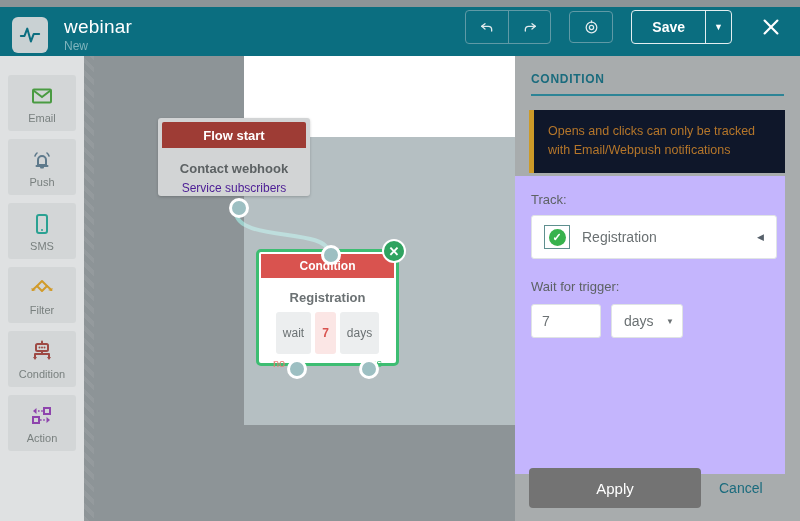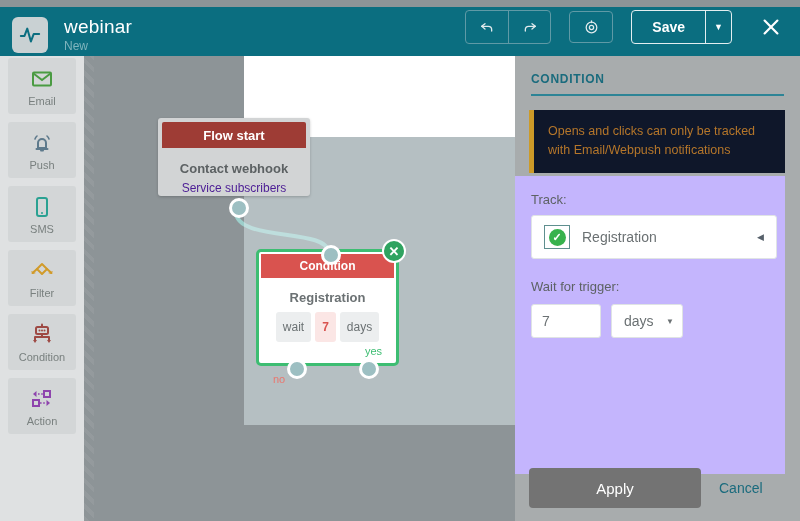--- a/index.html
+++ b/index.html
@@ -38,21 +38,21 @@
   .save-group { display: flex; border: 1px solid #e4eef0; border-radius: 4px; overflow: hidden; height: 34px; }
   .save-btn { padding: 0 20px; display: flex; align-items: center; color: #ffffff; font-size: 14px; font-weight: 700; cursor: pointer; }
   .save-caret { width: 26px; display: flex; align-items: center; justify-content: center;
     border-left: 1px solid #e4eef0; color: #ffffff; font-size: 9px; cursor: pointer; }
   .close-x { width: 34px; height: 34px; display: flex; align-items: center; justify-content: center;
     color: #ffffff; cursor: pointer; margin-left: 4px; }
 
   
   .sidebar {
     position: absolute; left: 0; top: 56px; width: 84px; height: 465px;
-    background: #dfe1e2; padding-top: 2px;
+    background: #dfe1e2; padding-top: 19px;
   }
   .side-item {
     width: 68px; margin: 0 auto 8px auto; height: 56px; background: #d3d6d7;
     border-radius: 3px; display: flex; flex-direction: column;
     align-items: center; justify-content: center; cursor: pointer;
   }
   .side-icon { height: 26px; display: flex; align-items: center; justify-content: center; }
   .side-label { font-size: 11px; color: #79807f; margin-top: 3px; }
 
   
@@ -94,24 +94,24 @@
   .node-cond {
     left: 172px; top: 193px; width: 143px; height: 117px;
     background: #ffffff; border: 3px solid #3dbd72; border-radius: 5px;
   }
   .node-cond .nh {
     height: 24px; background: #d9534f; color: #fff; font-size: 12px; font-weight: 700;
     display: flex; align-items: center; justify-content: center; margin: 2px 2px 0 2px;
   }
   .node-cond .nt { text-align: center; font-size: 13px; font-weight: 700; color: #6b7173; margin-top: 12px; }
   .pills { display: flex; justify-content: center; gap: 4px; margin-top: 7px; }
-  .pill { background: #eceeef; border-radius: 3px; padding: 8px 7px; font-size: 12px; color: #6b7173; }
+  .pill { background: #eceeef; border-radius: 3px; padding: 14px 7px; font-size: 12px; color: #6b7173; }
   .pill.num { background: #fbe6e5; color: #d9534f; font-weight: 700; }
   .branches { display: flex; justify-content: space-between; padding: 3px 14px 0 14px; font-size: 11px; }
-  .br-no { color: #e9776f; margin-top: 28px; }
+  .br-no { color: #e9776f; }
   .br-yes { color: #3dbd72; }
   .del-x {
     position: absolute; left: 298px; top: 183px; width: 24px; height: 24px; border-radius: 50%;
     background: #2fa360; color: #fff; display: flex; align-items: center; justify-content: center;
     font-size: 13px; font-weight: 700; cursor: pointer; border: 2px solid #fff;
   }
 
   
   .rpanel {
     position: absolute; left: 515px; top: 56px; width: 285px; height: 465px;

